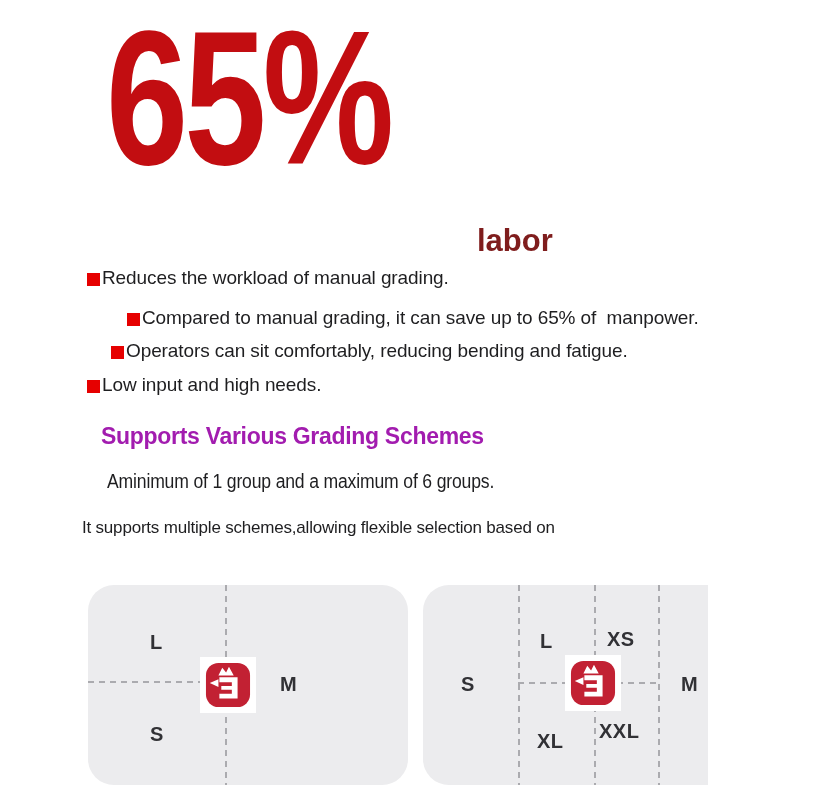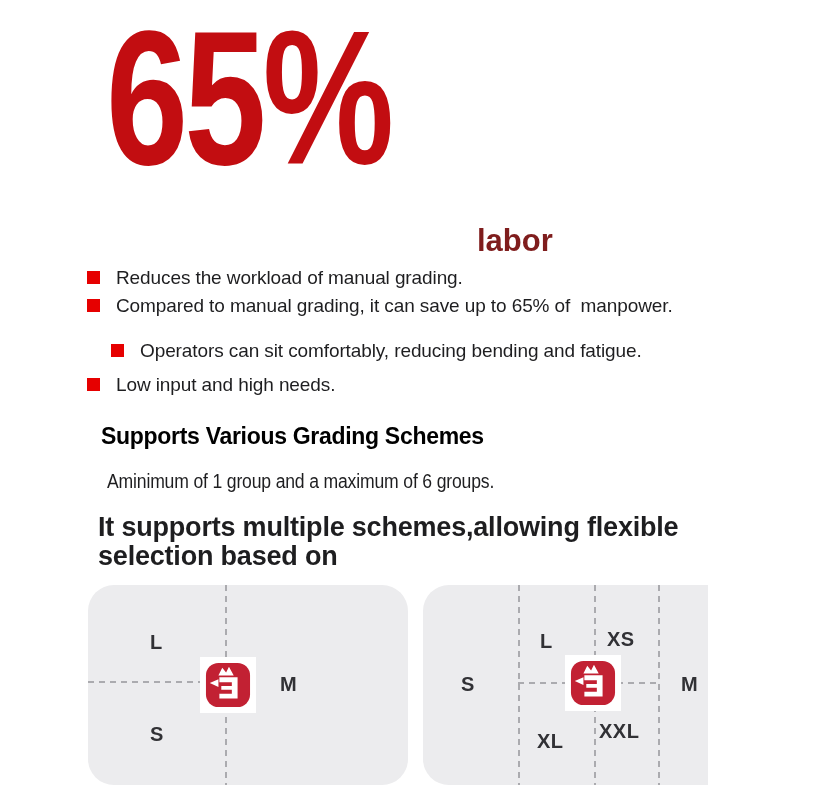--- a/index.html
+++ b/index.html
@@ -12,37 +12,36 @@
     position:absolute;left:106px;top:2px;font-size:192px;font-weight:bold;
     line-height:1;color:#c20d11;letter-spacing:-5px;
     transform:scaleX(0.77);transform-origin:left top;white-space:nowrap;
   }
   
   .labor{
     position:absolute;left:477px;top:224px;font-size:31px;font-weight:bold;
     color:#7f1d1d;line-height:34px;
   }
   
-  .bullet{position:absolute;left:87px;display:flex;align-items:flex-start;gap:16px;}
+  .bullet{position:absolute;left:87px;display:flex;align-items:center;gap:2px;}
   .bullet .sq{width:13px;height:13px;background:#e60000;flex:0 0 auto;margin-top:3px;}
   .bullet .btxt{font-size:19px;line-height:20px;letter-spacing:-0.1px;white-space:pre-wrap;}
-  .b1{top:268px;} .b2{top:296px;} .b3{top:341px;padding-left:24px;} .b4{top:375px;}
+  .b1{top:268px;} .b2{top:308px;margin-left:40px;} .b3{top:341px;padding-left:24px;} .b4{top:375px;}
   
   .sec-head{
     position:absolute;left:101px;top:423px;font-size:23px;font-weight:bold;
-    color:#000000;letter-spacing:-0.3px;white-space:nowrap;
+    color:#a21caf;letter-spacing:-0.3px;white-space:nowrap;
   }
   .subline{
     position:absolute;left:107px;top:470px;font-size:20px;letter-spacing:-0.2px;
     transform:scaleX(0.88);transform-origin:left top;white-space:nowrap;
   }
   .para{
-    position:absolute;left:98px;top:513px;font-size:27px;line-height:29px;
+    position:absolute;left:82px;top:513px;font-size:17px;line-height:29px;
     letter-spacing:-0.2px;
-    font-weight:bold;
   }
   
   .card{
     position:absolute;top:585px;height:200px;background:#ececee;border-radius:26px;
     overflow:hidden;
   }
   .card-left{left:88px;width:320px;}
   .card-right{left:423px;width:340px;}
   .vline{
     position:absolute;top:0;bottom:0;width:2px;

